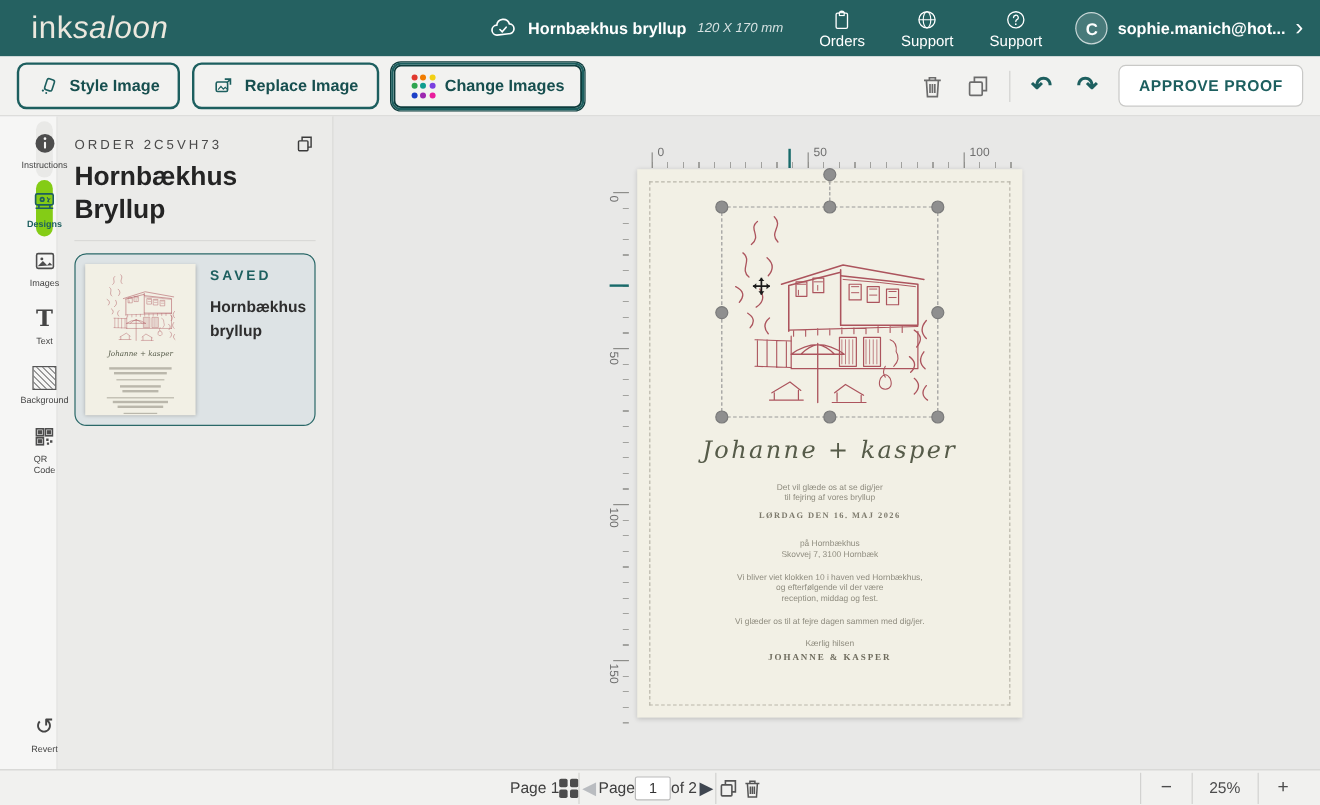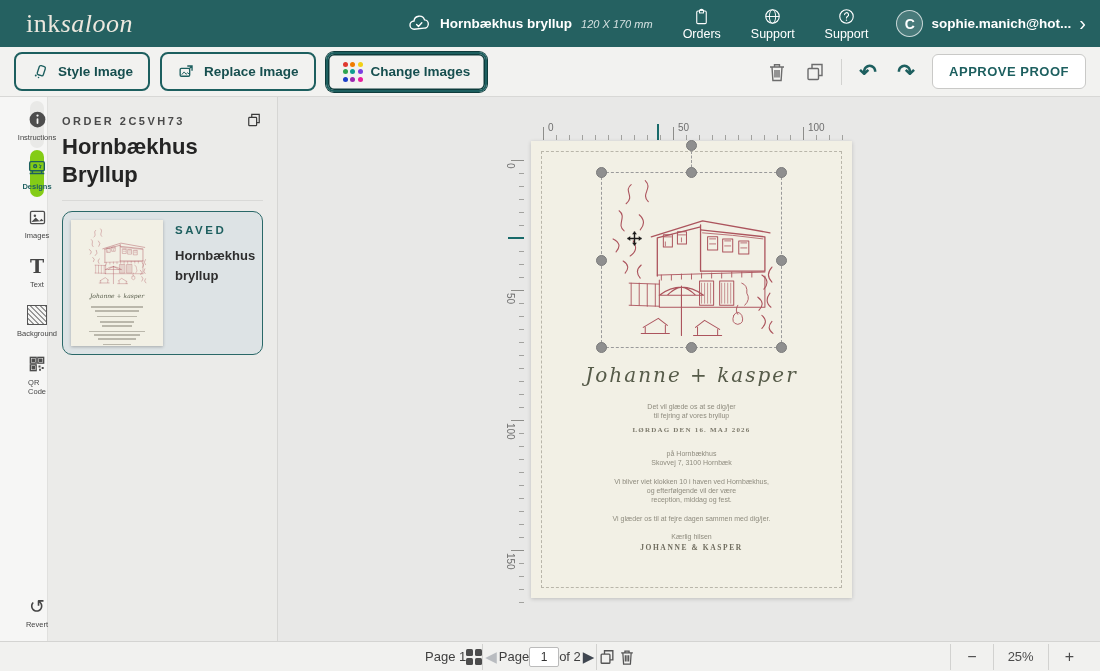--- a/index.html
+++ b/index.html
@@ -2,21 +2,21 @@
 <html><head>
 <meta charset="utf-8">
 <style>
   * { margin:0; padding:0; box-sizing:border-box; }
   html,body { width:1100px; height:671px; overflow:hidden;
     font-family:"Liberation Sans", sans-serif; background:#e8e8e7; }
 
   
   .topbar { height:47px; background:#256161; display:flex; align-items:center;
     padding:0 14px 0 26px; color:#fff; }
-  .logo { font-family:Liberation Serif, serif; font-size:26px; color:#ece8de;
+  .logo { font-family:Liberation Sans, sans-serif; font-size:26px; color:#ece8de;
     letter-spacing:.5px; display:flex; align-items:flex-end; }
   .logo .ital { font-style:italic; }
   .doc-group { display:flex; align-items:center; gap:9px; margin-left:auto; }
   .doc-name { font-weight:bold; font-size:13.5px; }
   .doc-size { font-style:italic; font-size:11px; color:#d6e2e2; }
   .nav-item { display:flex; flex-direction:column; align-items:center; gap:1px;
     margin-left:30px; cursor:pointer; }
   .nav-item .ic { width:19px; height:19px; }
   .nav-item .lbl { font-size:12.5px; }
   .account { display:flex; align-items:center; gap:8px; margin-left:28px; cursor:pointer; }
@@ -64,21 +64,21 @@
   .side-item.active .slbl { color:#1d5f5f; font-weight:bold; }
   .ticon { font-family:"DejaVu Serif", serif; font-size:19px; font-weight:bold; line-height:1; }
   .bg-hatch { width:20px; height:20px; border:1px solid #555;
     background:repeating-linear-gradient(45deg,#9a9a9a 0 1px,transparent 1px 3.5px); }
   .revert { position:absolute; bottom:4px; left:3px; right:3px; }
   .revert .sic { font-size:19px; line-height:1; }
 
   .panel { width:230px; background:#ebebe9; border-right:1px solid #d6d6d4;
     padding:14px 14px 0 14px; }
   .order-row { display:flex; align-items:flex-start; justify-content:space-between; }
-  .order-no { font-size:11px; letter-spacing:2.5px; color:#4a4a4a; font-weight:bold; padding-top:4px; }
+  .order-no { font-size:11px; letter-spacing:2.5px; color:#4a4a4a; font-weight:normal; padding-top:4px; }
   .copy-sm { background:none; border:none; cursor:pointer; color:#3a3a3a; width:18px; height:18px; padding:0; }
   .order-title { font-size:22px; font-weight:bold; color:#242424; line-height:1.25;
     margin-top:4px; padding-bottom:12px; border-bottom:1px solid #d9d9d7; }
   .saved-card { margin-top:10px; background:#dde3e5; border:1.5px solid #2a6868;
     border-radius:10px; padding:8px; display:flex; gap:12px; cursor:pointer; }
   .thumb { width:92px; height:126px; background:#f2f0e5; box-shadow:0 1px 3px rgba(0,0,0,.25);
     position:relative; overflow:hidden; flex:none; }
   .thumb .t-illu { position:absolute; top:6px; left:14px; width:64px; height:62px; }
   .thumb .t-names { position:absolute; top:72px; left:0; right:0; text-align:center;
     font-family:"DejaVu Serif", serif; font-style:italic; font-size:6px; color:#565b49; }

